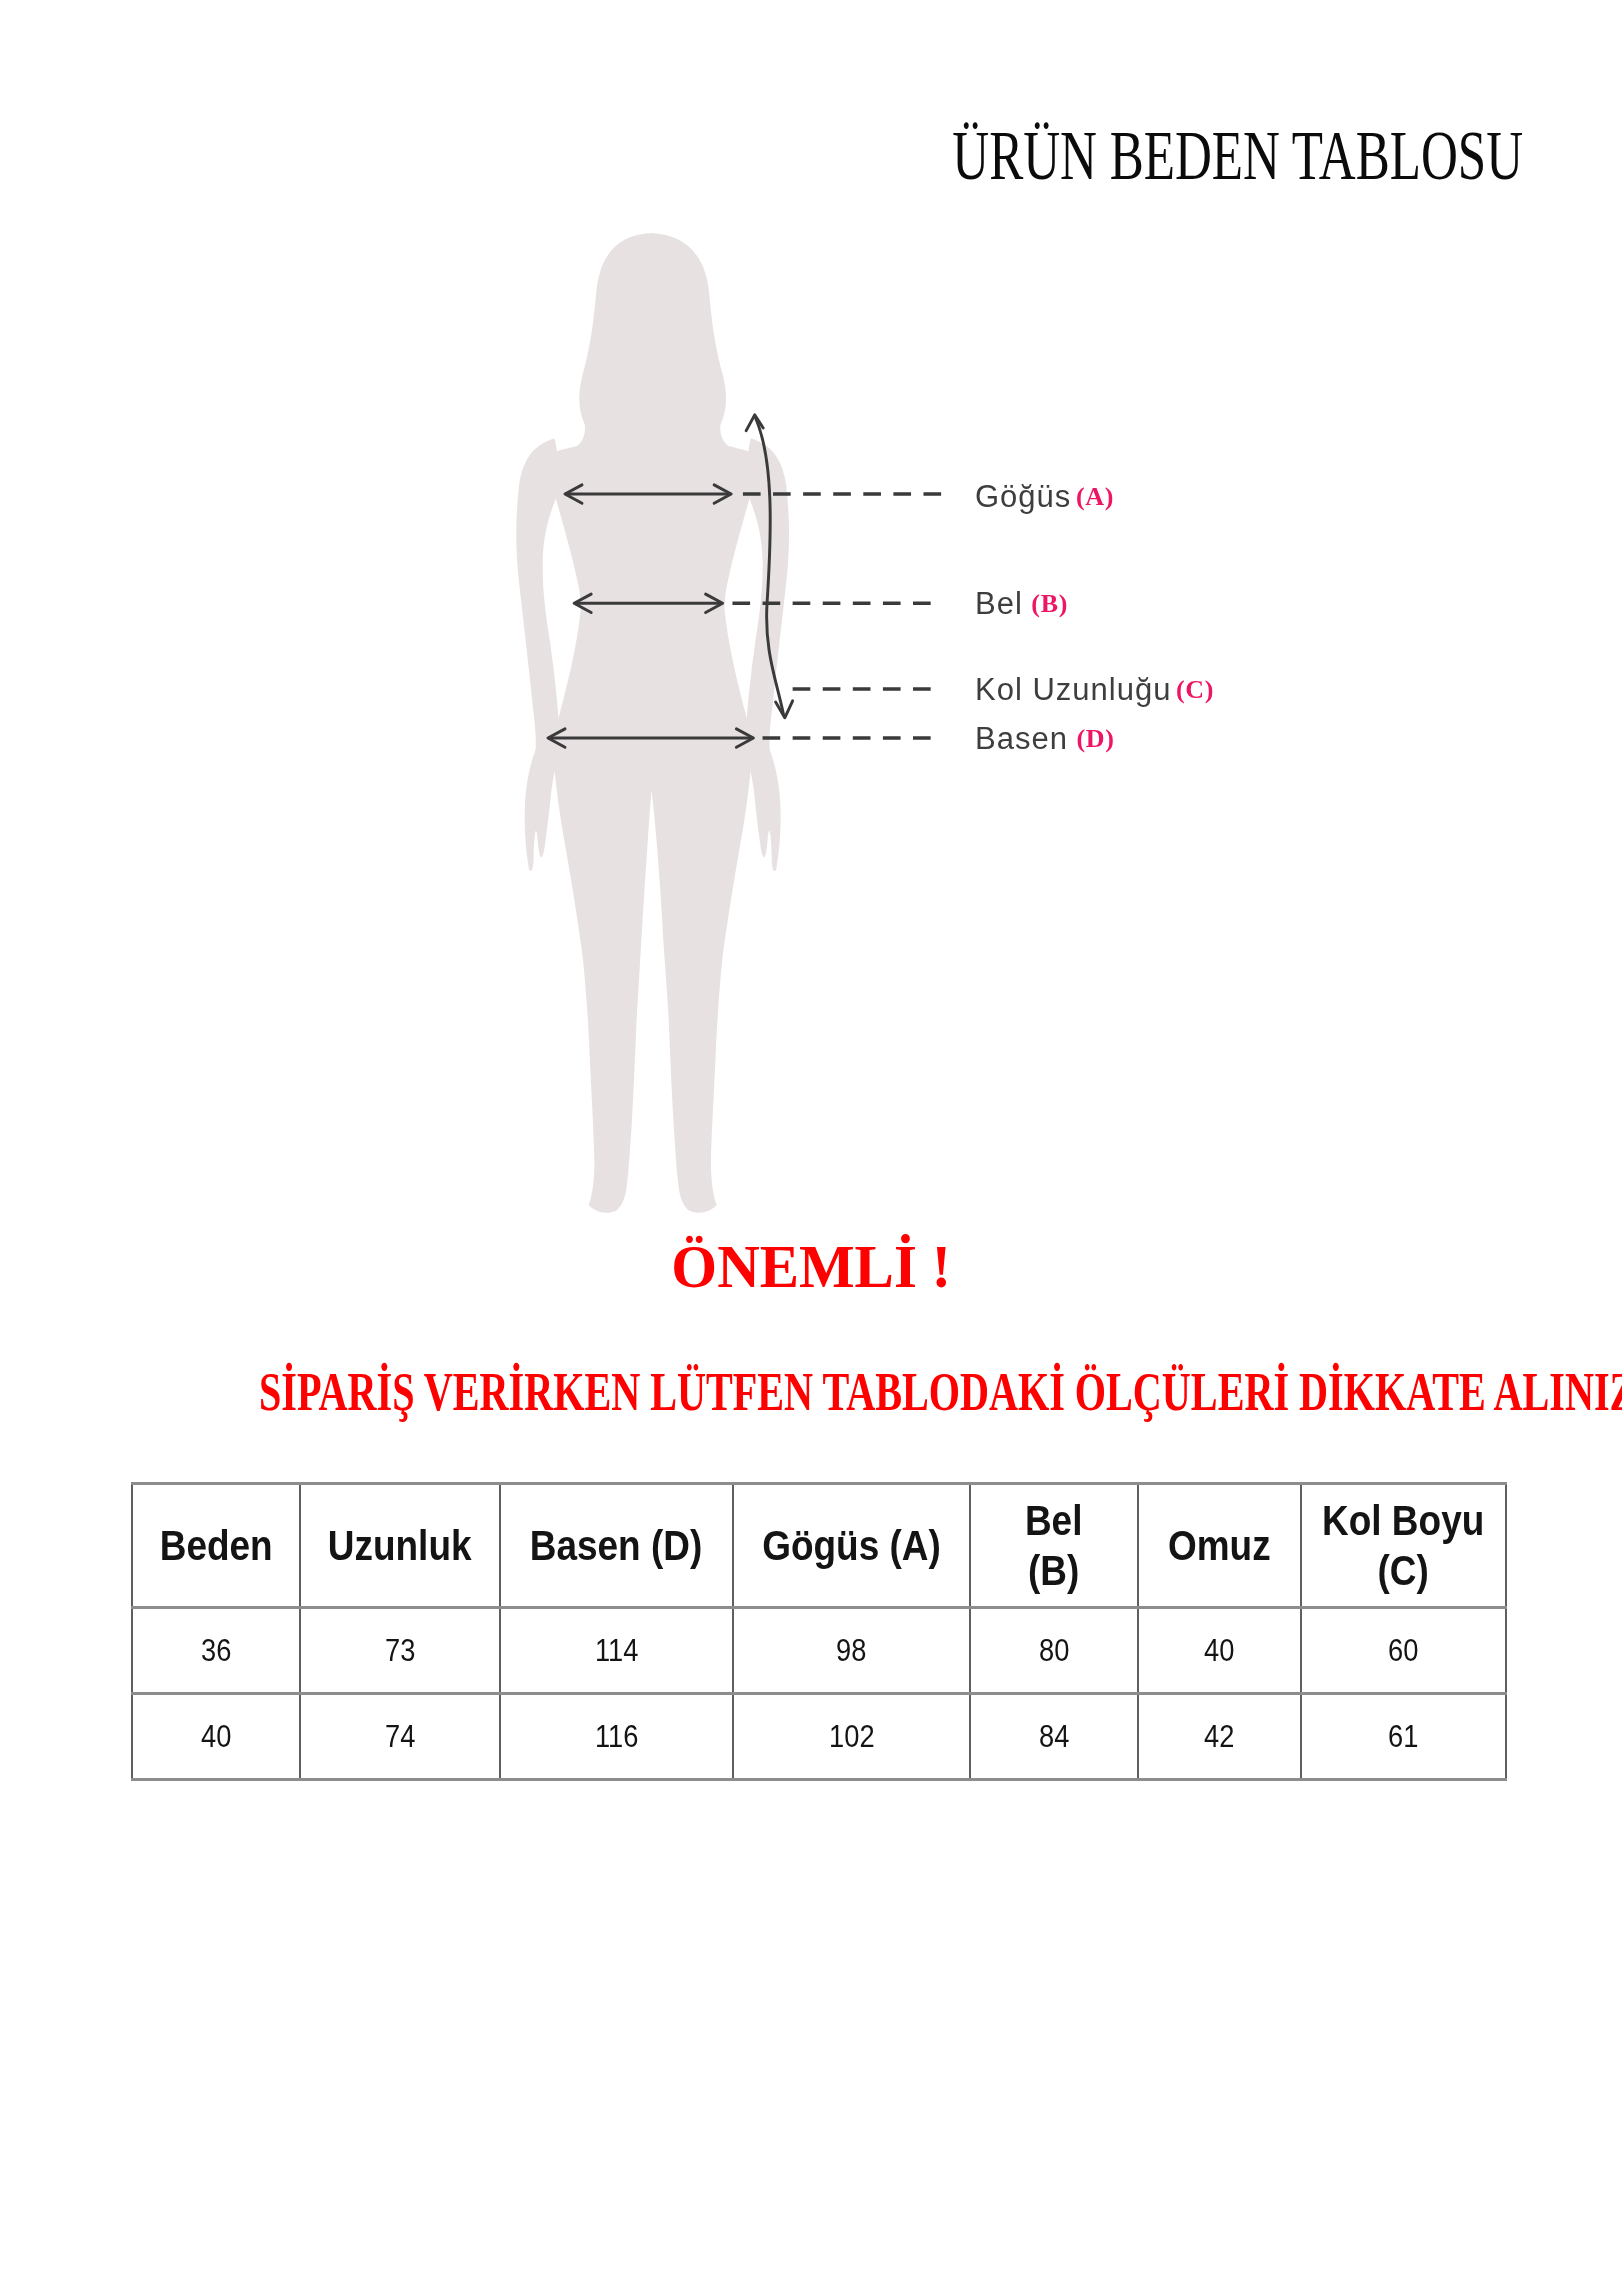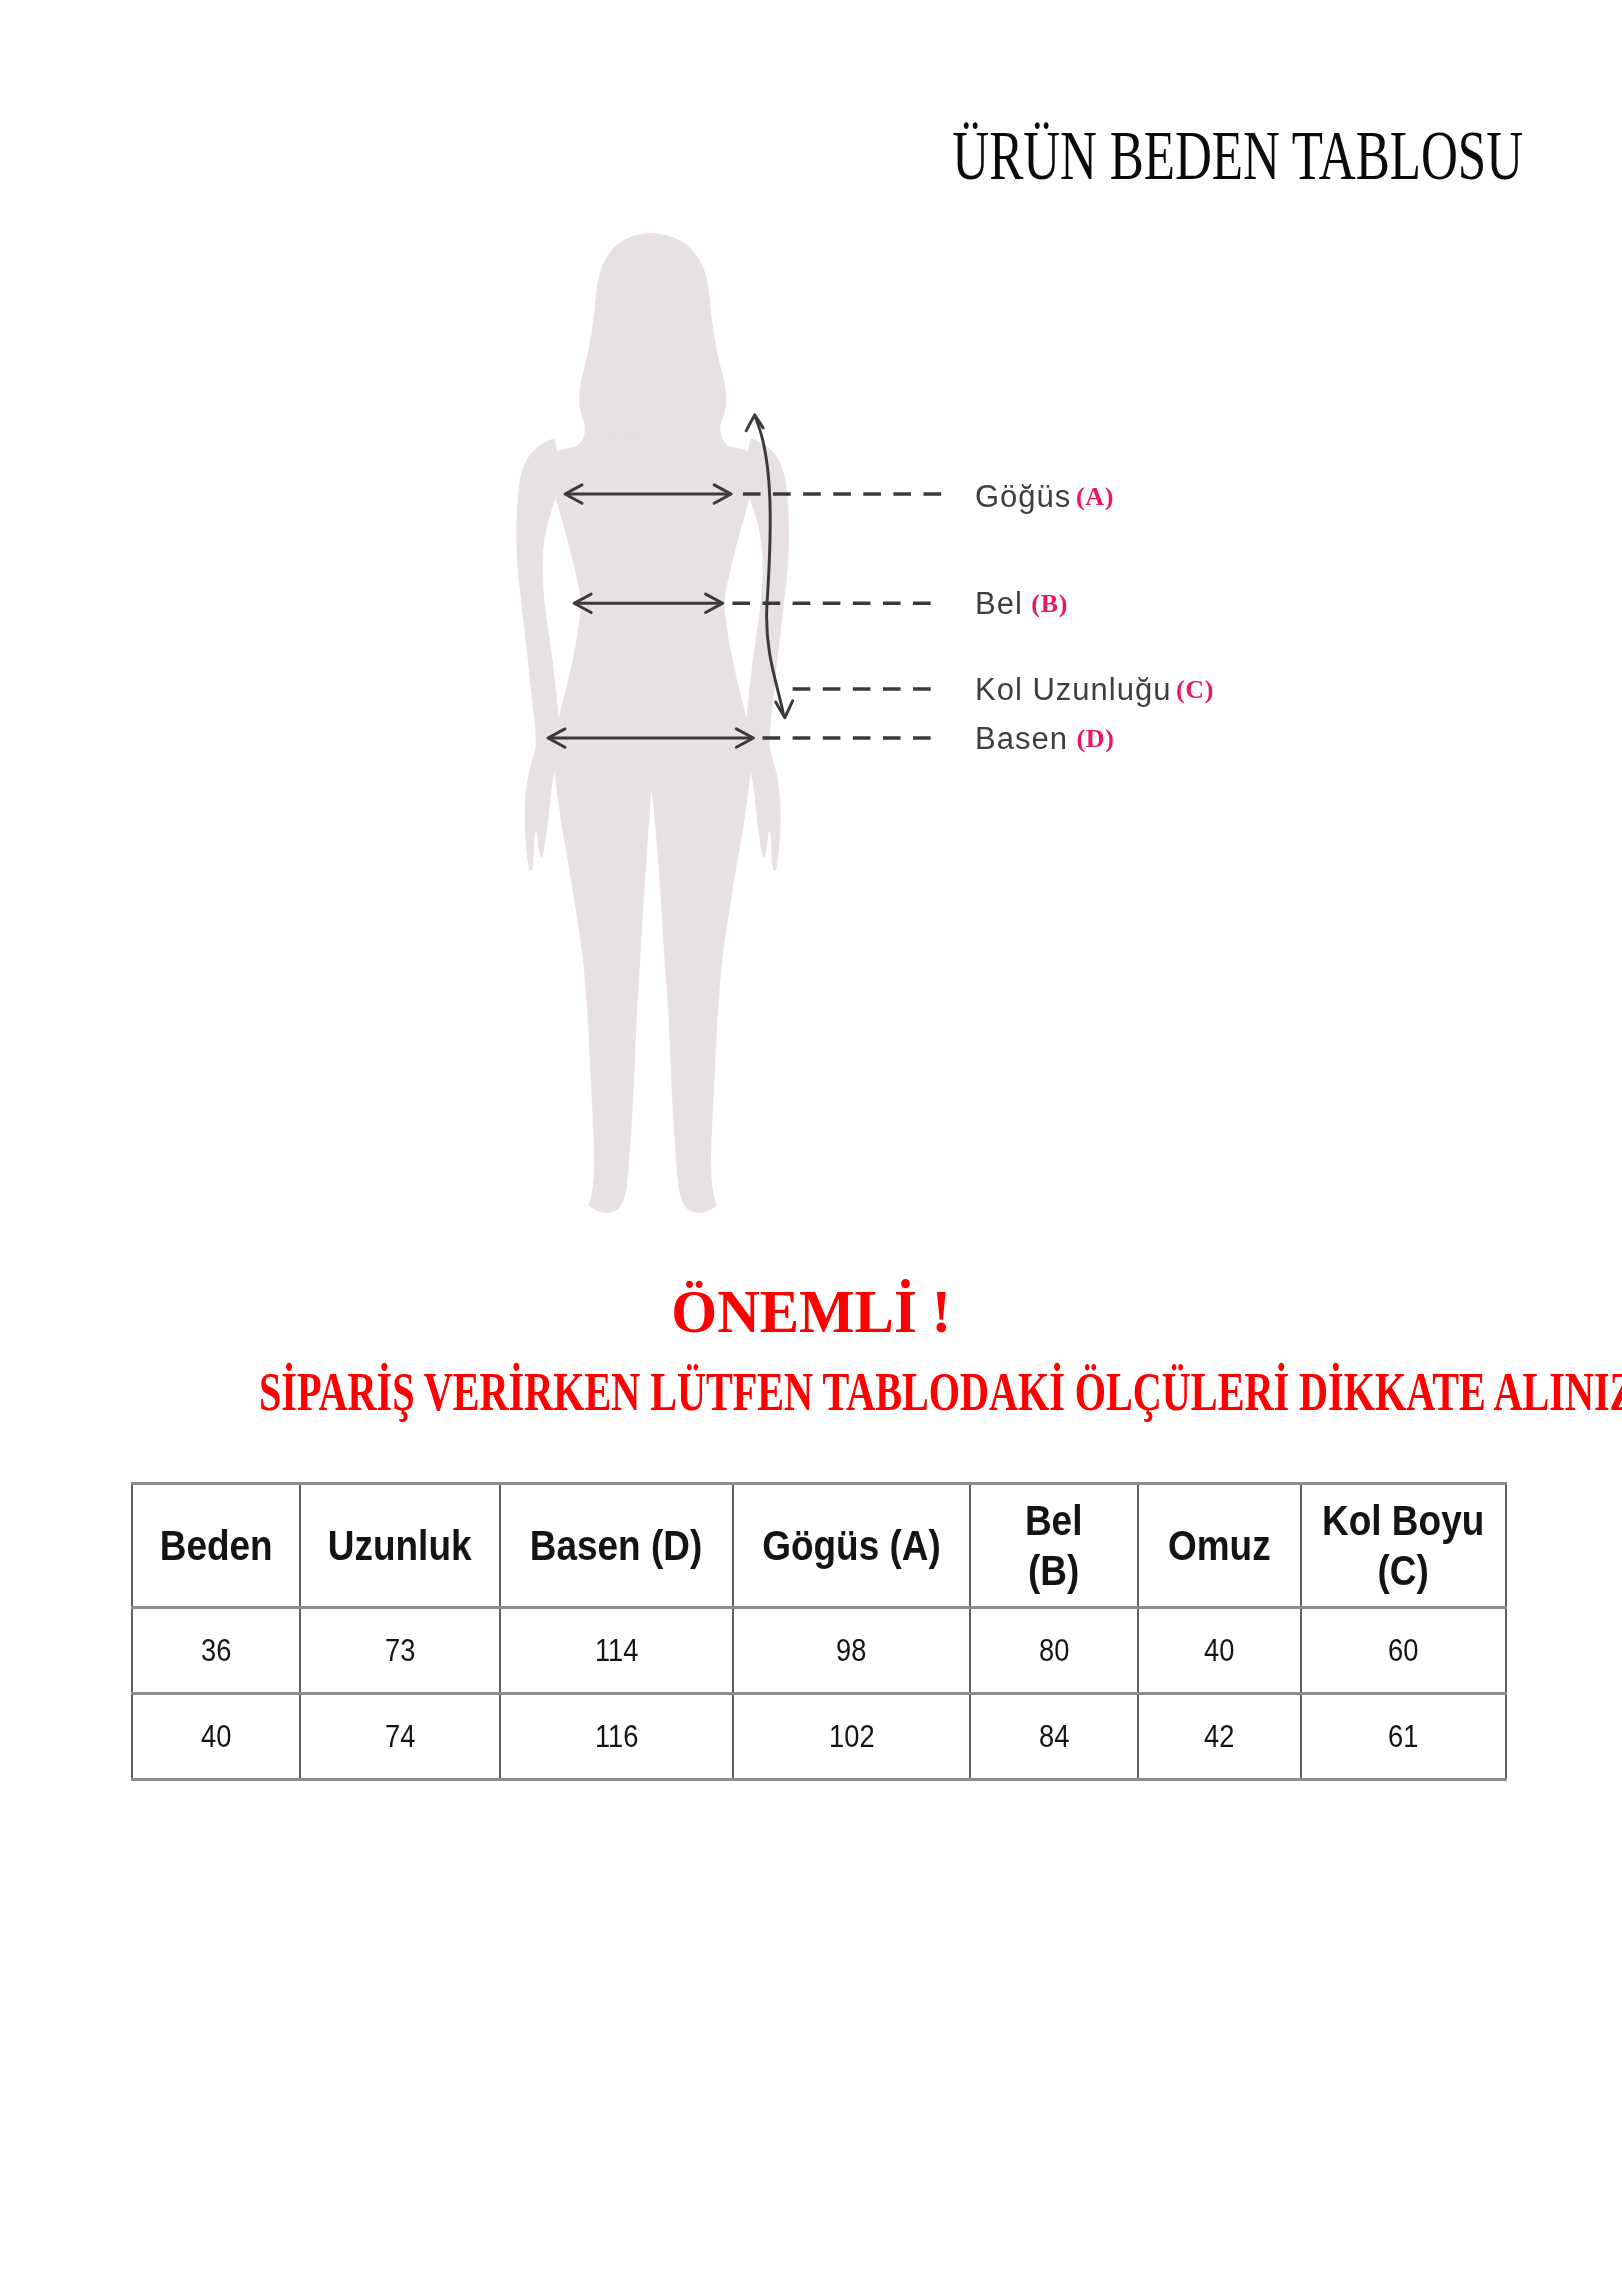--- a/index.html
+++ b/index.html
@@ -34,21 +34,21 @@
     letter-spacing:1px; font-weight:400;
   }
   .m-code {
     font-family:"Liberation Serif", serif; font-weight:700; font-size:26px;
     color:var(--accent-pink,#ee1565); margin-left:4.6px; letter-spacing:0.7px;
   }
   .m-label-1 .m-code, .m-label-3 .m-code { margin-left:8.5px; }
 
   
   .important-heading {
-    position:absolute; top:1280px; left:0; right:0; text-align:center;
+    position:absolute; top:1235px; left:0; right:0; text-align:center;
     font-family:"Liberation Serif", serif; font-weight:700; font-size:62px;
     line-height:1; color:var(--warning-red,#fe0000); white-space:nowrap;
   }
   .important-heading > span { display:inline-block; transform:scaleX(0.95); }
   .warning-text {
     position:absolute; top:1364px; left:0; right:0; text-align:center;
     font-family:"Liberation Serif", serif; font-weight:700; font-size:55px;
     line-height:1; color:var(--warning-red,#fe0000); white-space:nowrap;
   }
   .warning-text > span { display:inline-block; transform:scaleX(0.73); }

